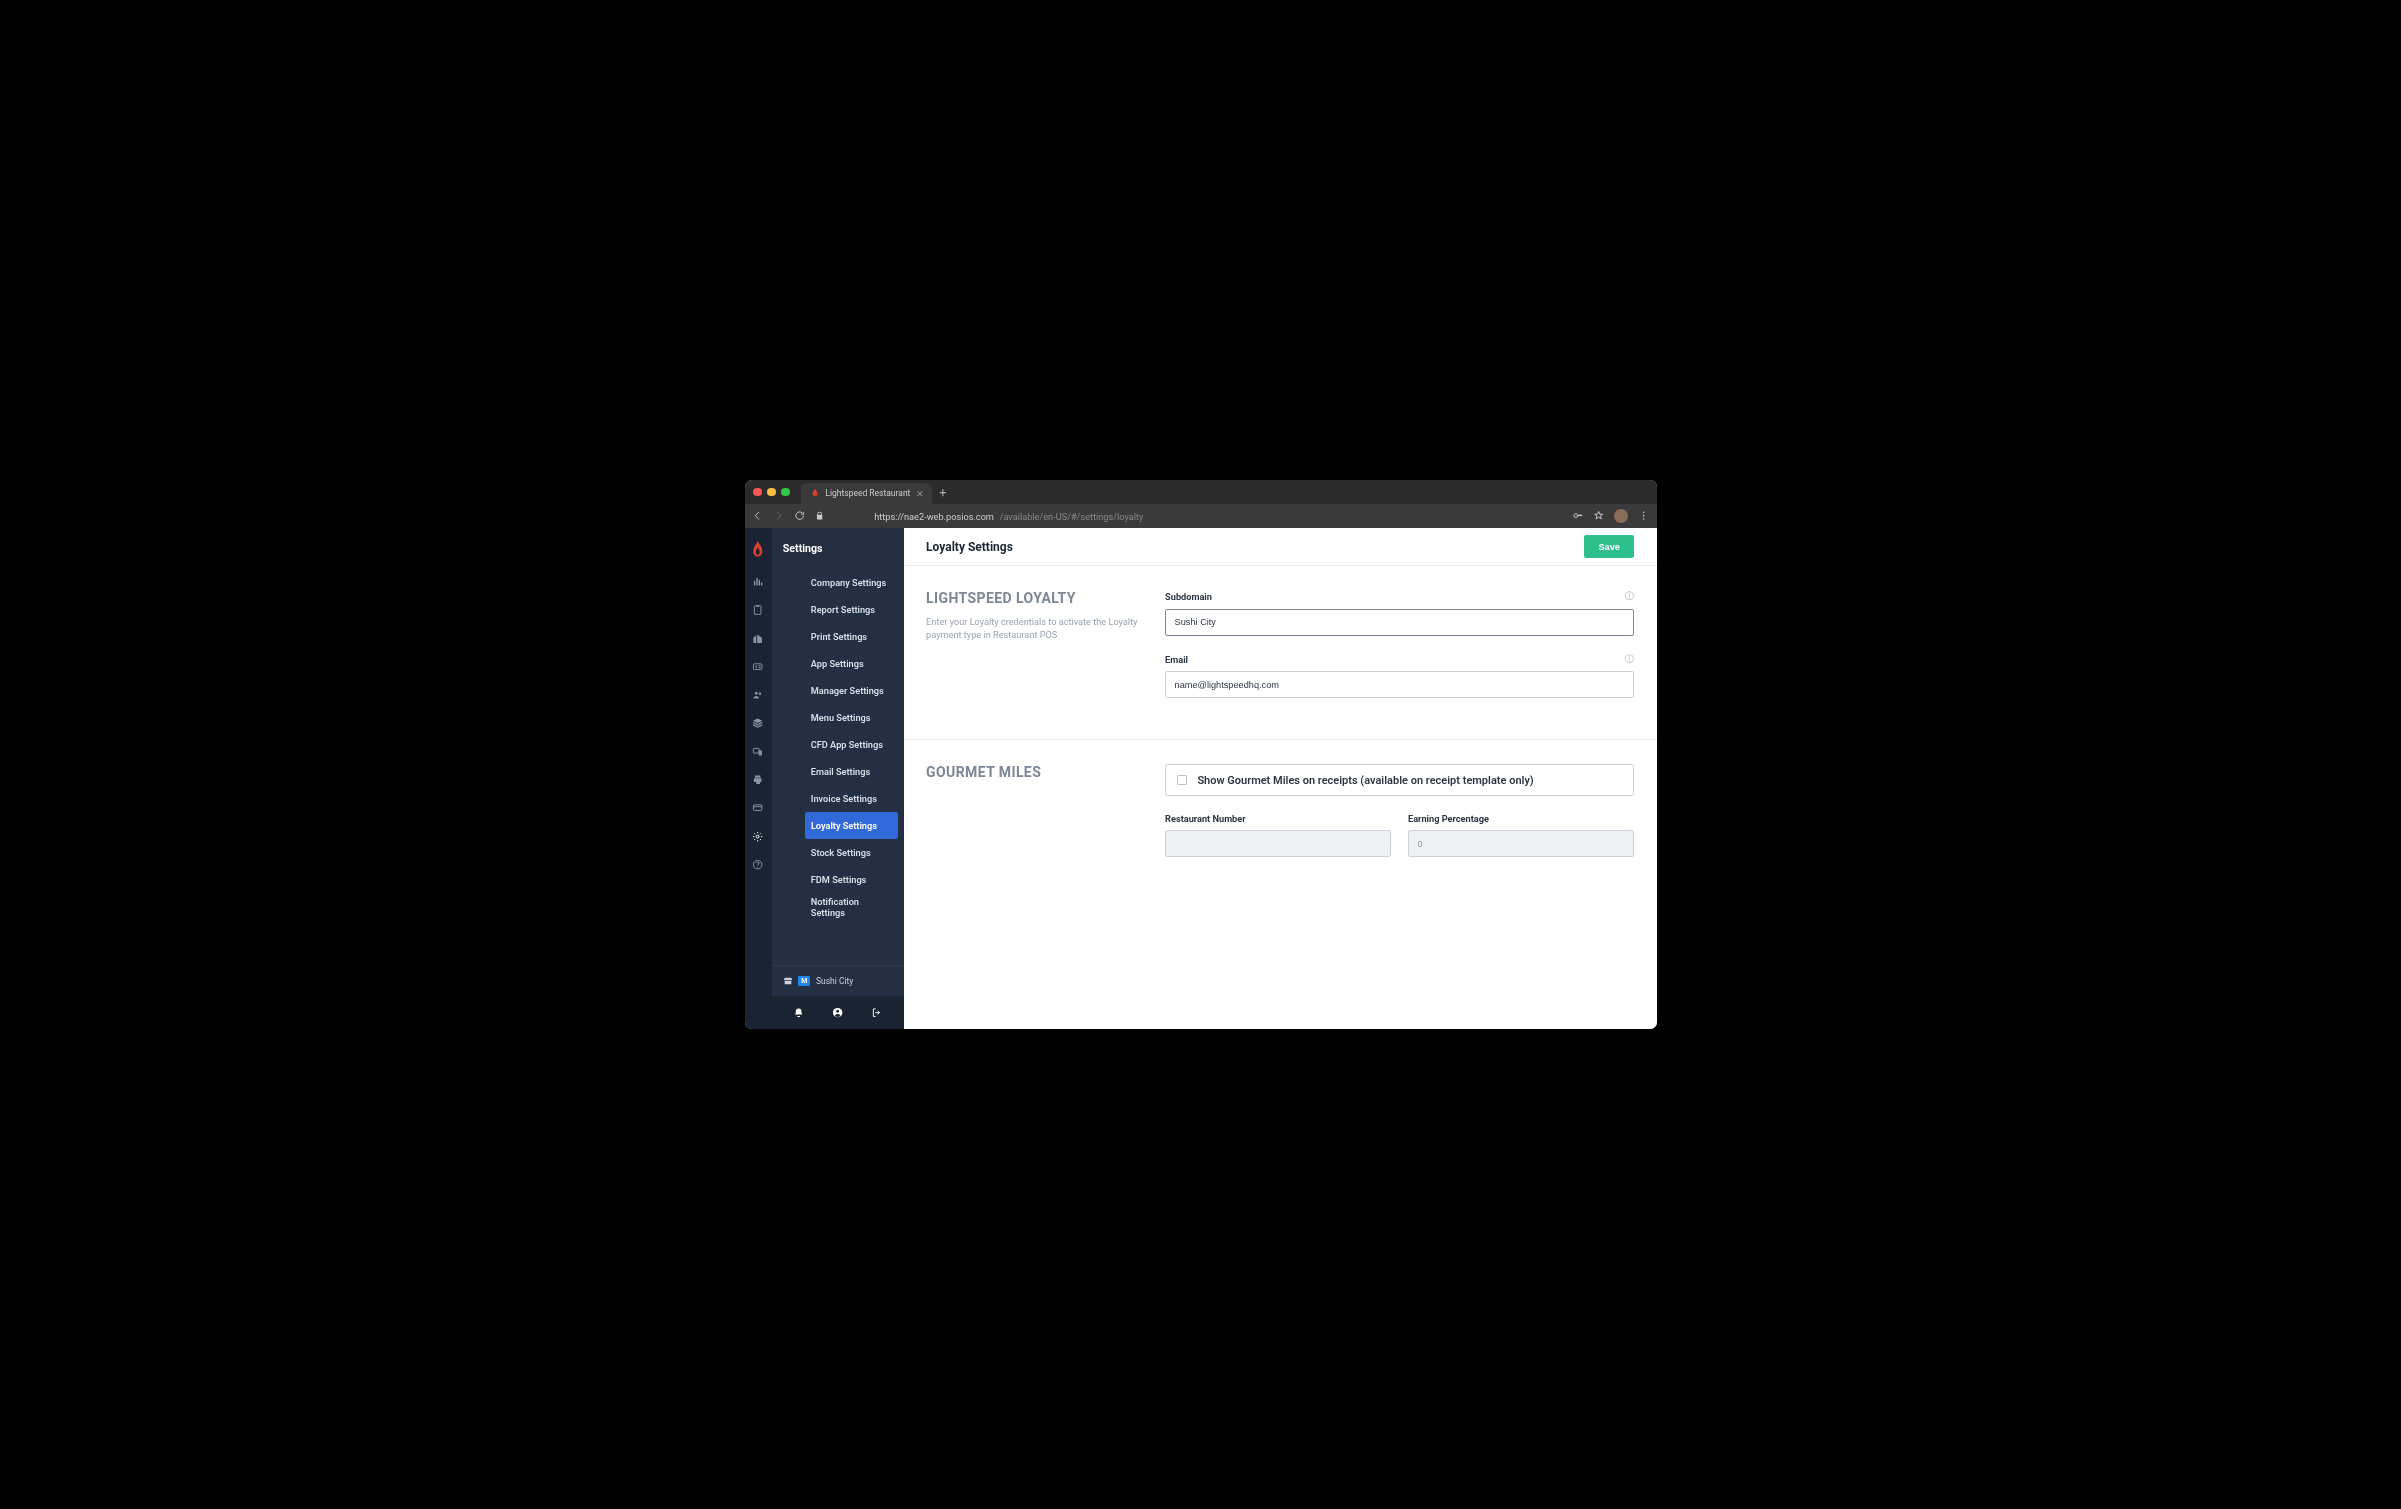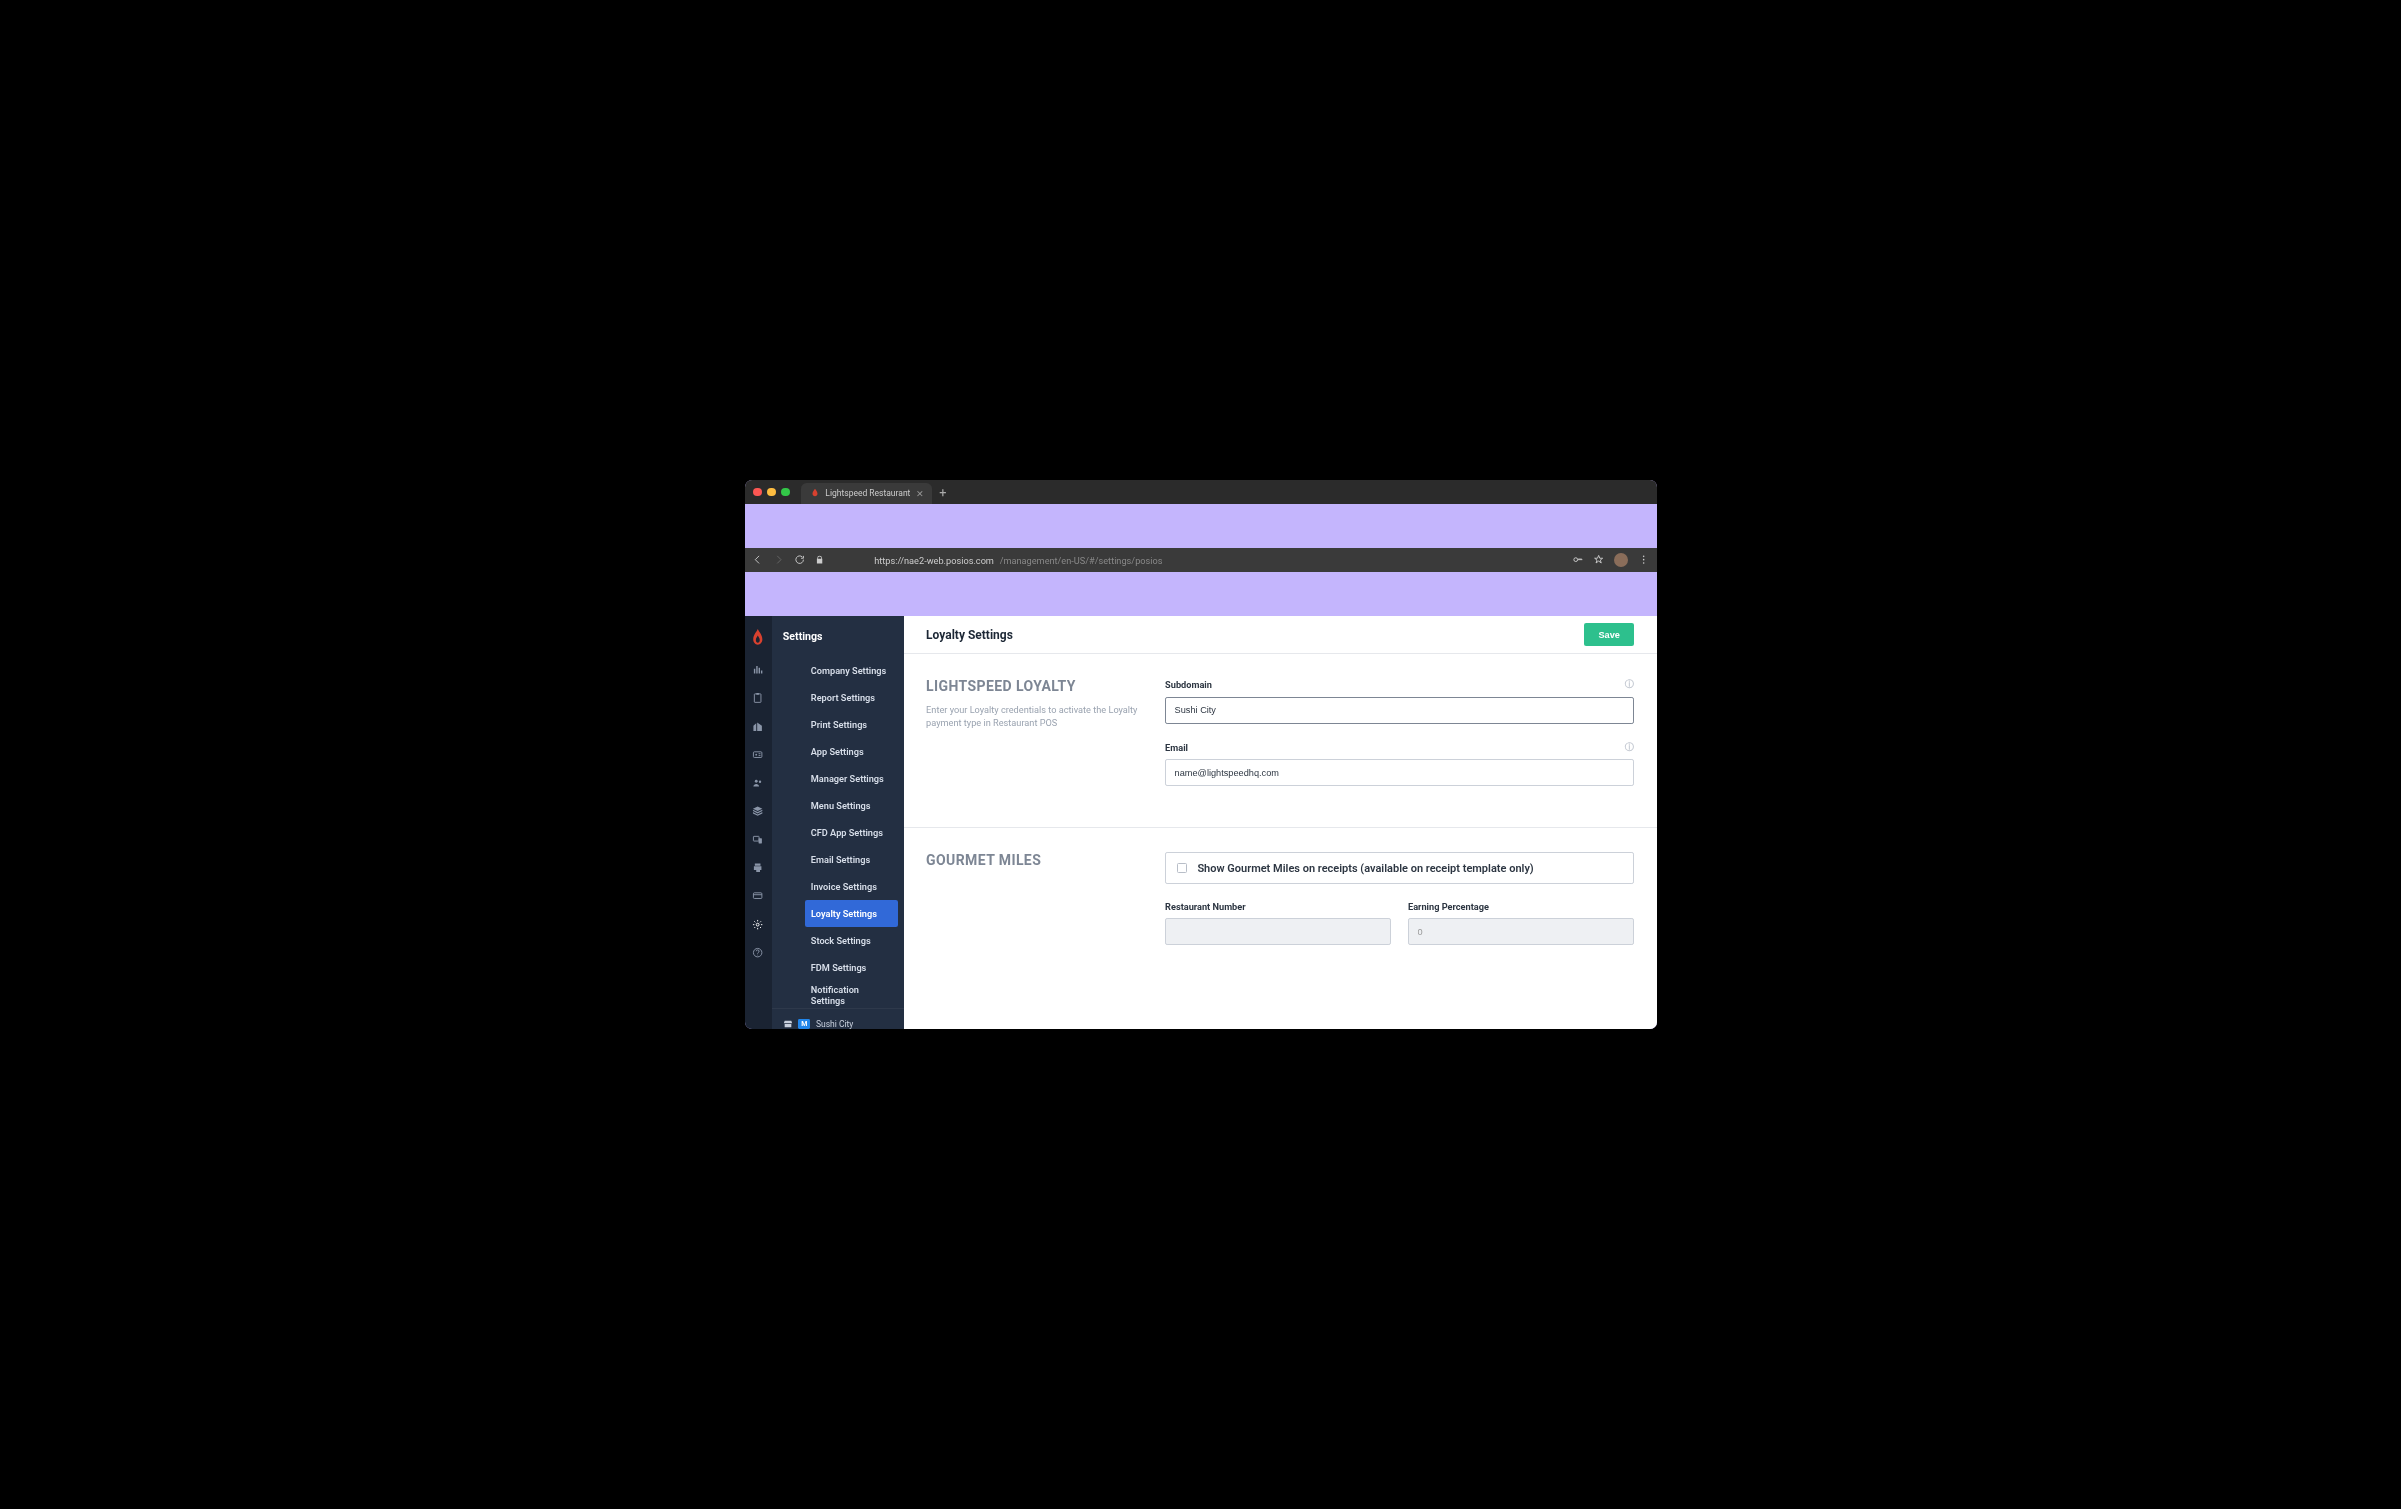--- a/index.html
+++ b/index.html
@@ -7,27 +7,26 @@
   background: #000;
   font-family: -apple-system, BlinkMacSystemFont, "Segoe UI", Roboto, sans-serif;
   display: flex;
   align-items: center;
   justify-content: center;
   min-height: 100vh;
 }
 .browser-window {
   width: 912px;
   height: 549px;
-  background: #c4b5fd;
+  background: #7dd3fc;
   border-radius: 7px;
   overflow: hidden;
   display: flex;
   flex-direction: column;
   position: relative;
-  gap: 44px;
 }
 .tab-bar {
   background: #2b2b2b;
   height: 24px;
   display: flex;
   align-items: center;
   padding-left: 8.5px;
 }
 .traffic-lights {
   display: flex;
@@ -263,21 +262,21 @@
         <path fill="none" stroke="currentColor" stroke-width="2" d="M9 4l8 8-8 8"></path>
       </svg>
     <svg class="nav-icon" viewBox="0 0 24 24">
         <path fill="none" stroke="currentColor" stroke-width="2" d="M20 12a8 8 0 1 1-2.3-5.6M20 4v5h-5"></path>
       </svg>
     <div class="url-wrap">
       <svg width="9.2" height="9.2" viewBox="0 0 24 24">
           <path fill="#ccc" d="M6 10V8a6 6 0 0 1 12 0v2h1v12H5V10h1zm2 0h8V8a4 4 0 0 0-8 0v2z"></path>
         </svg>
       <span class="url-secure">https://nae2-web.posios.com</span>
-        <span class="url-path">/management/en-US/#/settings/posios</span>
+        <span class="url-path">/available/en-US/#/settings/loyalty</span>
     </div>
     <div class="right-icons">
       <svg class="nav-icon" viewBox="0 0 24 24">
           <circle cx="8" cy="12" r="4" fill="none" stroke="currentColor" stroke-width="2"></circle>
           <path stroke="currentColor" stroke-width="2" d="M12 12h10m-3-3v3m-4-3v3"></path>
         </svg>
       <svg class="nav-icon" viewBox="0 0 24 24">
           <path fill="none" stroke="currentColor" stroke-width="2" d="M12 3l2.5 6h6l-5 4 2 6-5.5-4-5.5 4 2-6-5-4h6z"></path>
         </svg>
       <div class="avatar-circle"></div>

